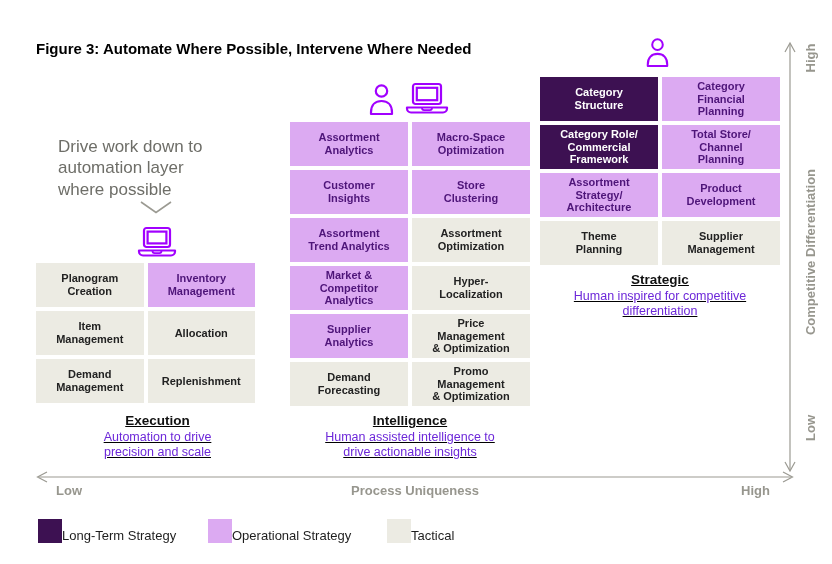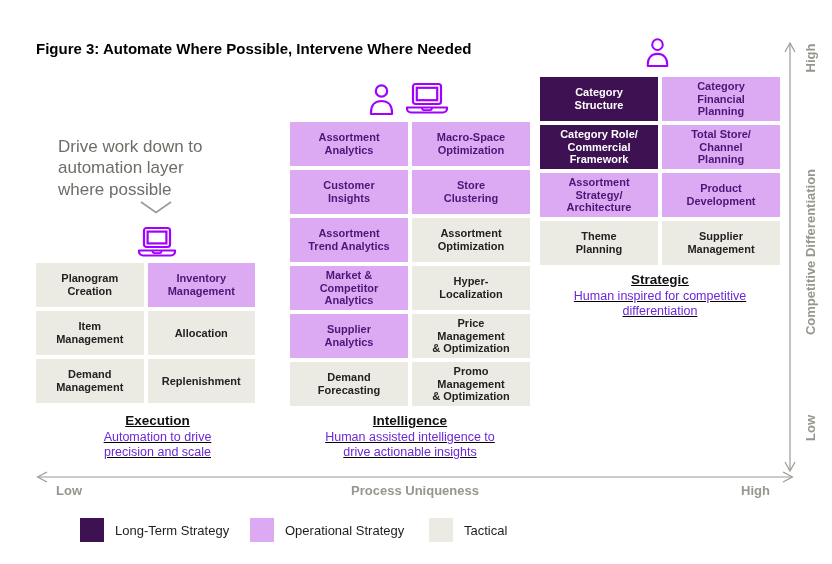--- a/index.html
+++ b/index.html
@@ -33,21 +33,21 @@
   .x-label-low{left:56px;}
   .x-label-mid{left:415px;transform:translateX(-50%);}
   .x-label-high{left:770px;transform:translateX(-100%);}
   .y-axis{position:absolute;left:783px;top:40px;}
   .vlabel{position:absolute;transform:translate(-50%,-50%) rotate(-90deg);white-space:nowrap;
           font-size:13px;font-weight:700;color:#97968e;}
   .vlabel-high{left:810px;top:58px;}
   .vlabel-mid{left:810px;top:252px;}
   .vlabel-low{left:810px;top:428px;}
   .legend{position:absolute;top:517px;left:0;width:832px;height:28px;}
-  .legend-item{position:absolute;display:flex;align-items:center;gap:11px;height:26px;margin-left:42px;}
+  .legend-item{position:absolute;display:flex;align-items:flex-end;height:26px;}
   .legend-item-1{left:38px;}
   .legend-item-2{left:208px;}
   .legend-item-3{left:387px;}
   .swatch{width:24px;height:24px;display:inline-block;}
   .legend-label{font-size:13px;color:#1e1e1e;}
 </style>
 </head>
 <body>
 
 <div class="canvas">

